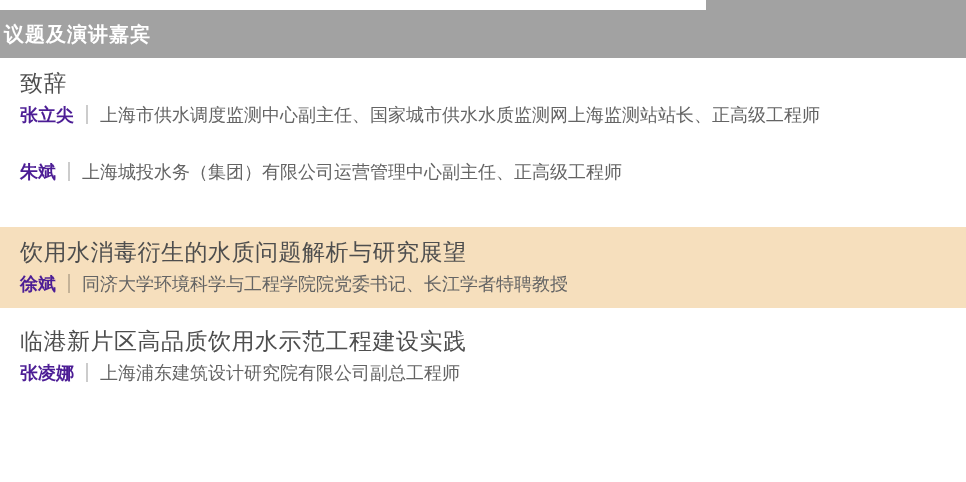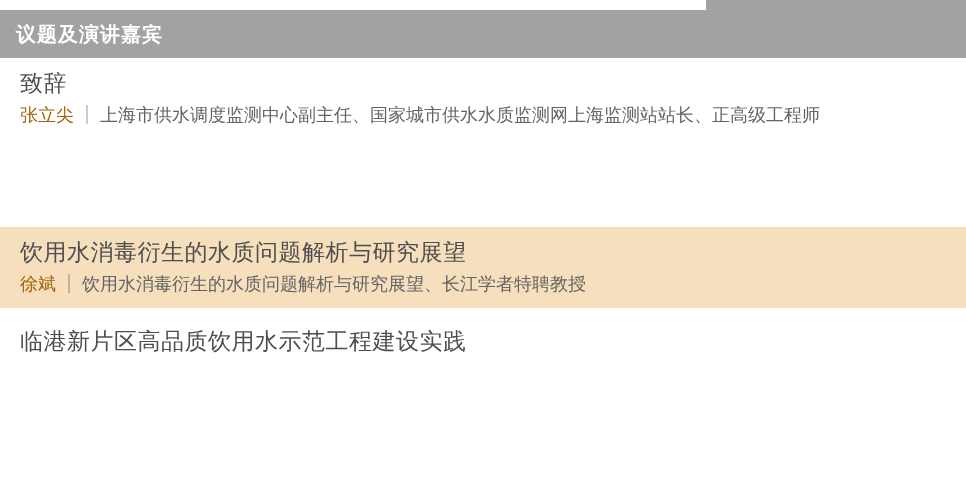--- a/index.html
+++ b/index.html
@@ -18,21 +18,21 @@
     position: absolute; top: 0; right: 0;
     width: 260px; height: 10px;
     background: #a2a2a2;
   }
 
   .header-bar {
     height: 48px;
     background: #a2a2a2;
     display: flex;
     align-items: center;
-    padding-left: 16px;
+    padding-left: 4px;
   }
   .header-title {
     color: #ffffff;
     font-size: 20px;
     font-weight: bold;
     letter-spacing: 1px;
   }
 
   .rows { width: 100%; }
   .row {
@@ -55,22 +55,22 @@
     white-space: nowrap;
   }
   .row-meta {
     margin-top: 6px;
     font-size: 18px;
     line-height: 24px;
     color: #646464;
     white-space: nowrap;
   }
   .speaker-name {
-    font-weight: normal;
-    color: #a16207;
+    font-weight: bold;
+    color: #4c1d95;
   }
   .speaker-divider {
     display: inline-block;
     width: 2px;
     height: 19px;
     background: rgba(0,0,0,0.20);
     margin: 0 12px 0 12px;
     vertical-align: -3px;
   }
   .affiliation { color: #646464; text-align: right; }
@@ -92,27 +92,33 @@
 
     <div class="row">
       <div class="row-title">致辞</div>
       <div class="row-meta">
         <span class="speaker-name">张立尖</span><span class="speaker-divider"></span><span class="affiliation">上海市供水调度监测中心副主任、国家城市供水水质监测网上海监测站站长、正高级工程师</span>
       </div>
     </div>
 
 
     <div class="row">
+      <div class="row-meta">
+        <span class="speaker-name">朱斌</span><span class="speaker-divider"></span><span class="affiliation">上海城投水务（集团）有限公司运营管理中心副主任、正高级工程师</span>
+      </div>
     </div>
 
     <div class="row alt">
       <div class="row-title">饮用水消毒衍生的水质问题解析与研究展望</div>
       <div class="row-meta">
-        <span class="speaker-name">徐斌</span><span class="speaker-divider"></span><span class="affiliation">饮用水消毒衍生的水质问题解析与研究展望、长江学者特聘教授</span>
+        <span class="speaker-name">徐斌</span><span class="speaker-divider"></span><span class="affiliation">同济大学环境科学与工程学院院党委书记、长江学者特聘教授</span>
       </div>
     </div>
 
     <div class="row">
       <div class="row-title">临港新片区高品质饮用水示范工程建设实践</div>
+      <div class="row-meta">
+        <span class="speaker-name">张凌娜</span><span class="speaker-divider"></span><span class="affiliation">上海浦东建筑设计研究院有限公司副总工程师</span>
+      </div>
     </div>
 
   </div>
 </div>
 
 </body></html>

